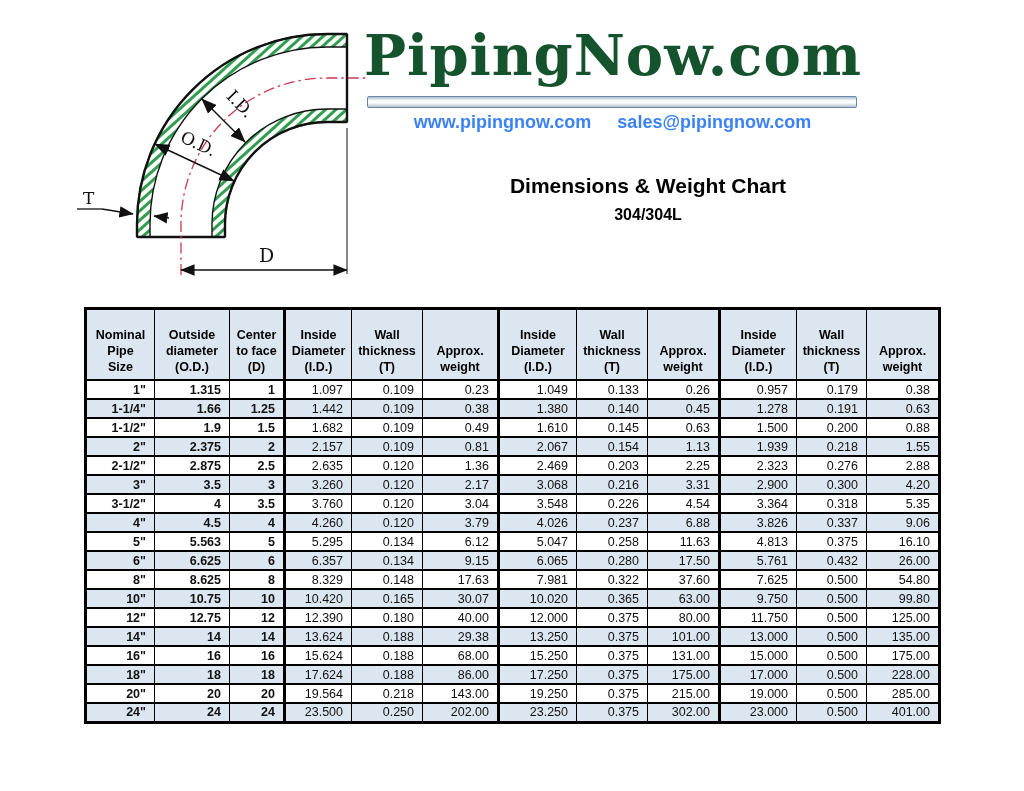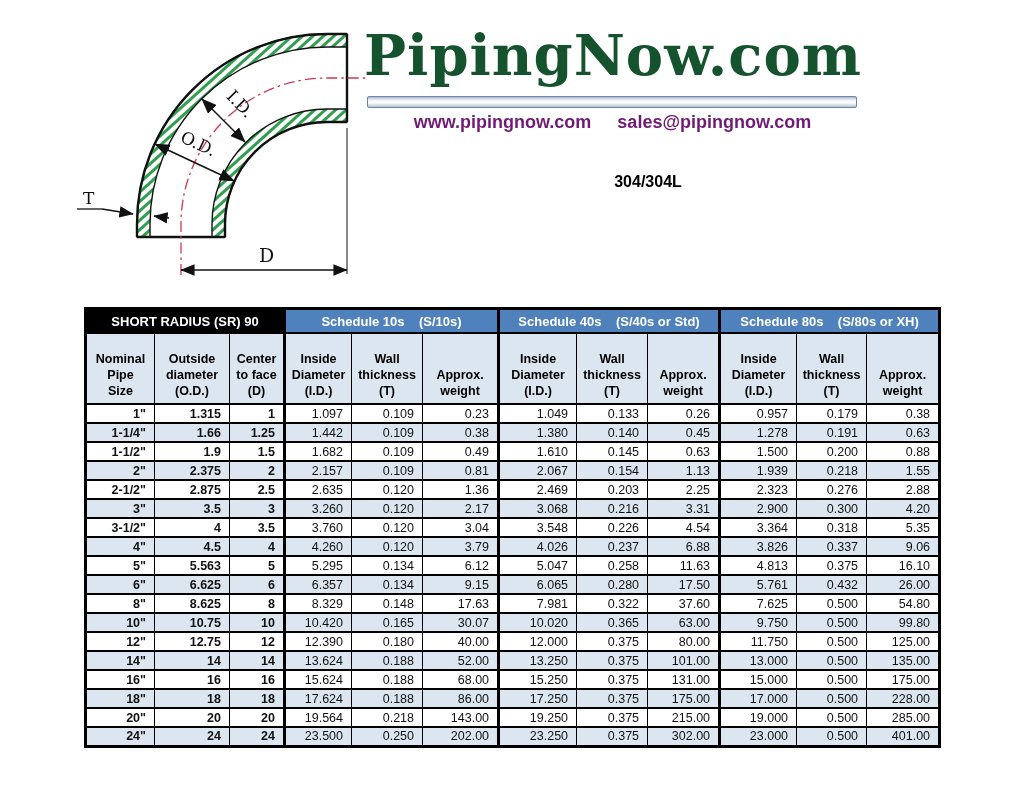--- a/index.html
+++ b/index.html
@@ -95,49 +95,44 @@
     <line x1="114" y1="206" x2="99" y2="204" stroke="#111" stroke-width="1.3" marker-end="url(#arr)"></line>
 
     <line x1="292" y1="116" x2="292" y2="262" stroke="#111" stroke-width="1"></line>
     <line x1="126" y1="258" x2="292" y2="258" stroke="#111" stroke-width="1.3" marker-start="url(#arr)" marker-end="url(#arr)"></line>
     <text x="204" y="250" font-size="19">D</text>
   </svg>
 </div>
 
 <div class="abs logo" style="color:#14532d">PipingNow.com</div>
 <div class="abs pipe-bar"></div>
-<div class="abs contact" style="color:#701a75"><span>www.pipingnow.com</span><span>sales@pipingnow.com</span></div>
+<div class="abs contact" style="color:#3b82f6"><span>www.pipingnow.com</span><span>sales@pipingnow.com</span></div>
 
 <div class="abs titles">
+  <div class="t2">Dimensions &amp; Weight Chart</div>
   <div class="t3">304/304L</div>
 </div>
 
 <div class="abs table-wrap">
   <table>
     <colgroup>
       <col style="width:69px">
         <col style="width:75px">
         <col style="width:55px">
       <col style="width:67px">
         <col style="width:71px">
         <col style="width:76px">
       <col style="width:78px">
         <col style="width:71px">
         <col style="width:72px">
       <col style="width:77px">
         <col style="width:70px">
         <col style="width:73px">
     </colgroup>
     <thead>
-      <tr class="groups">
-        <th colspan="3" class="black-cell grp-r">SHORT RADIUS (SR) 90</th>
-        <th colspan="3" class="blue-cell grp-r">Schedule 10s    (S/10s)</th>
-        <th colspan="3" class="blue-cell grp-r">Schedule 40s    (S/40s or Std)</th>
-        <th colspan="3" class="blue-cell">Schedule 80s    (S/80s or XH)</th>
-      </tr>
       <tr class="subs">
         <th>
           <div>Nominal</div>
           <div>Pipe</div>
           <div>Size</div>
         </th>
         <th>
           <div>Outside</div>
           <div>diameter</div>
           <div>(O.D.)</div>
@@ -373,21 +368,21 @@
           <td>11.750</td>
           <td>0.500</td>
           <td>125.00</td>
         </tr>
         <tr>
           <td class="b">14"</td>
           <td class="b">14</td>
           <td class="b grp-r">14</td>
           <td>13.624</td>
           <td>0.188</td>
-          <td class="grp-r">52.00</td>
+          <td class="grp-r">29.38</td>
           <td>13.250</td>
           <td>0.375</td>
           <td class="grp-r">101.00</td>
           <td>13.000</td>
           <td>0.500</td>
           <td>135.00</td>
         </tr>
         <tr>
           <td class="b">16"</td>
           <td class="b">16</td>

